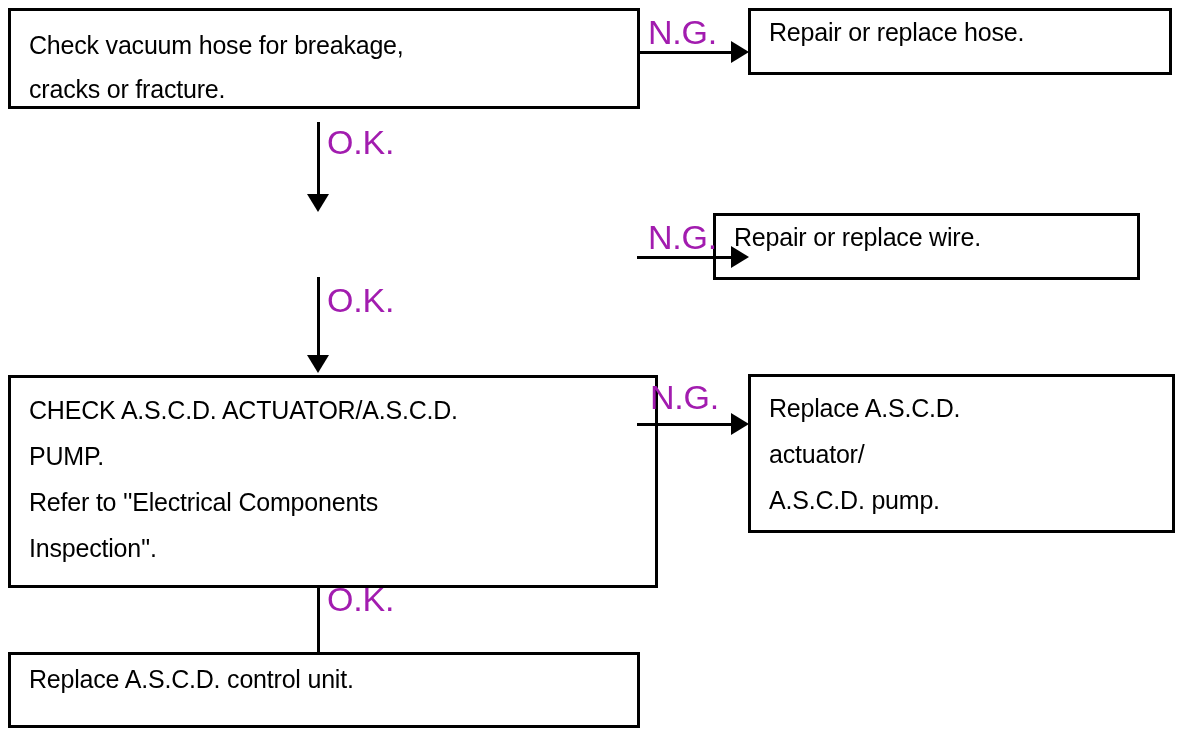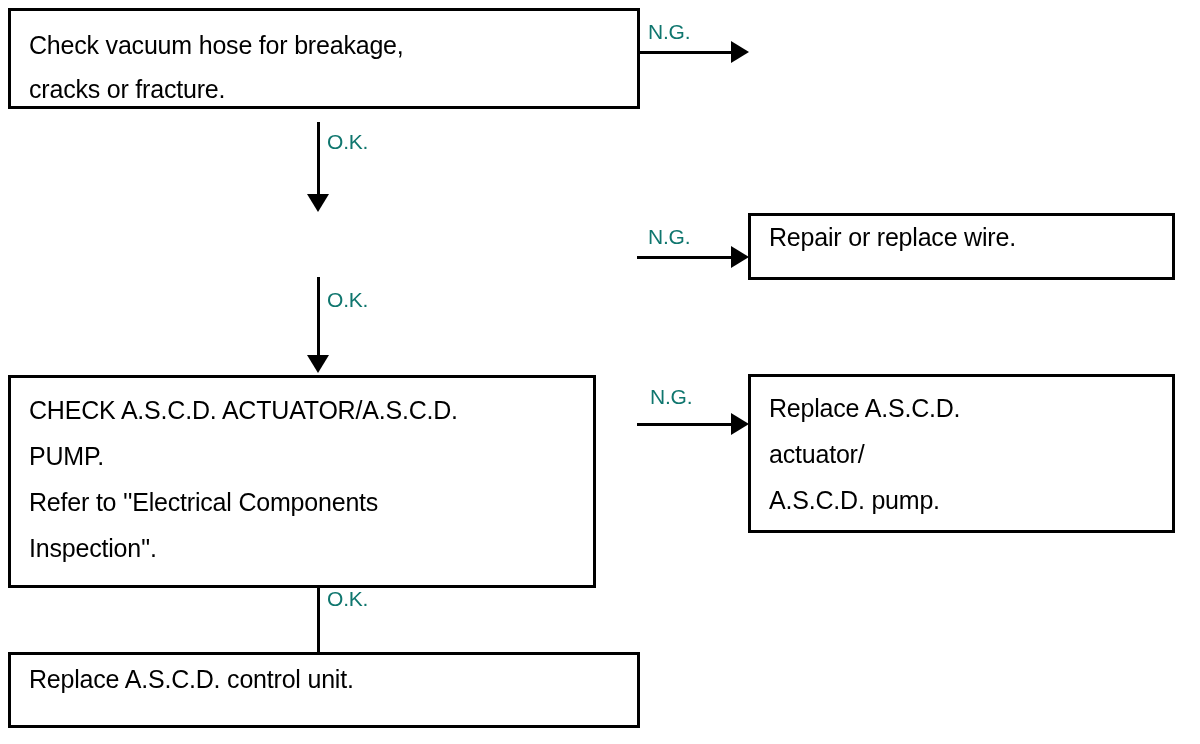--- a/index.html
+++ b/index.html
@@ -55,60 +55,63 @@
   .harrow {
     position: absolute;
     width: 0;
     height: 0;
     border-top: 11px solid transparent;
     border-bottom: 11px solid transparent;
     border-left: 18px solid #000000;
   }
   .edge-label {
     position: absolute;
-    color: #0f766e;
-    font-size: 21px;
+    color: #a21caf;
+    font-size: 34px;
     line-height: 28px;
     white-space: nowrap;
     letter-spacing: -0.2px;
   }
 </style>
 </head>
 <body>
 
 <div id="canvas">
 
   <div class="node" style="left:8px; top:8px; width:632px; height:101px;">
     <div class="node-text">Check vacuum hose for breakage,
 cracks or fracture.</div>
   </div>
 
+  <div class="node" style="left:748px; top:8px; width:424px; height:67px;">
+    <div class="node-text" style="top:-1px;">Repair or replace hose.</div>
+  </div>
 
   <div class="hline" style="left:637px; top:51px; width:102px;"></div>
   <div class="harrow" style="left:731px; top:41px;"></div>
   <div class="edge-label" style="left:648px; top:18px;">N.G.</div>
 
   <div class="vline" style="left:317px; top:122px; height:76px;"></div>
   <div class="varrow" style="left:307px; top:194px;"></div>
   <div class="edge-label" style="left:327px; top:128px;">O.K.</div>
 
 
-  <div class="node" style="left:748px; top:213px; width:427px; height:67px;">
+  <div class="node" style="left:713px; top:213px; width:427px; height:67px;">
     <div class="node-text" style="top:-1px;">Repair or replace wire.</div>
   </div>
 
   <div class="hline" style="left:637px; top:256px; width:102px;"></div>
   <div class="harrow" style="left:731px; top:246px;"></div>
   <div class="edge-label" style="left:648px; top:223px;">N.G.</div>
 
   <div class="vline" style="left:317px; top:277px; height:81px;"></div>
   <div class="varrow" style="left:307px; top:355px;"></div>
   <div class="edge-label" style="left:327px; top:286px;">O.K.</div>
 
-  <div class="node" style="left:8px; top:375px; width:588px; height:213px;">
+  <div class="node" style="left:8px; top:375px; width:650px; height:213px;">
     <div class="node-text" style="top:9px; line-height:46px;">CHECK A.S.C.D. ACTUATOR/A.S.C.D.
 PUMP.
 Refer to ''Electrical Components
 Inspection''.</div>
   </div>
 
   <div class="node" style="left:748px; top:374px; width:427px; height:159px;padding-left:28px;">
     <div class="node-text" style="top:8px; line-height:46px;">Replace A.S.C.D.
 actuator/
 A.S.C.D. pump.</div>

